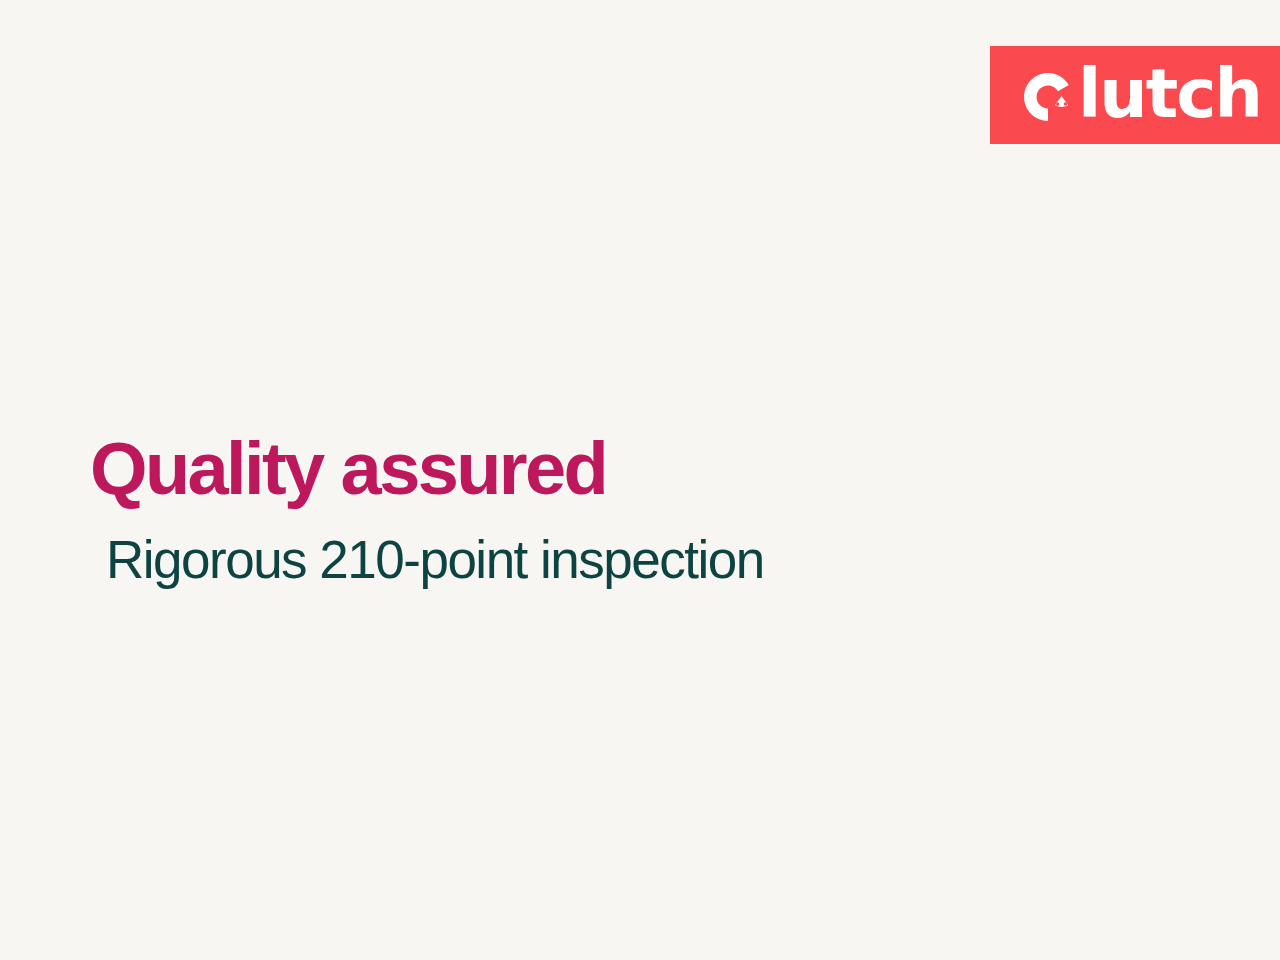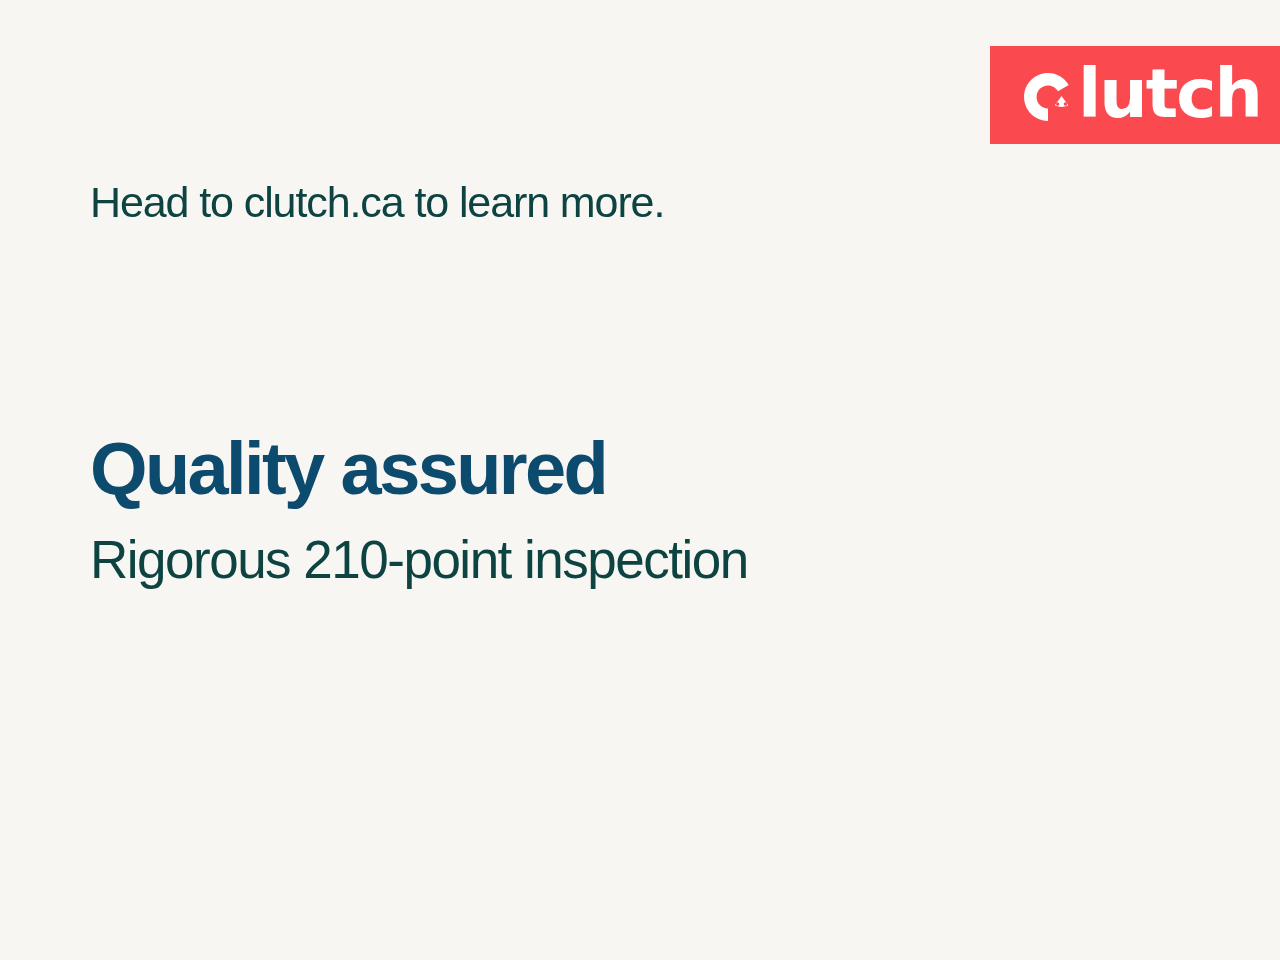--- a/index.html
+++ b/index.html
@@ -76,28 +76,28 @@
   
   .headline-block {
     position: absolute;
     left: 90px;
     top: 432px;
     width: 900px;
   }
   .headline {
     font-size: 74px;
     font-weight: 700;
-    color: #0c4a6e;
+    color: #be185d;
     letter-spacing: -2.6px;
     line-height: 1.0;
     margin: 0;
     white-space: nowrap;
   }
   .subheadline {
-    margin: 0;
+    margin: 16px;
     margin-top: 22px;
     font-size: 53px;
     font-weight: 400;
     color: #0D4340;
     letter-spacing: -1.5px;
     line-height: 1.22;
   }
   .subheadline .sub-line {
     display: block;
     white-space: nowrap;
@@ -113,21 +113,20 @@
       <svg class="brand-c-icon" viewBox="0 0 100 100" aria-hidden="true">
         <path fill="#FFFFFF" d="M50 4 C24.6 4 4 24.6 4 50 C4 75.4 24.6 96 50 96 L50 96 L50 72 C37.8 72 28 62.2 28 50 C28 37.8 37.8 28 50 28 C58.2 28 65.3 32.4 69.1 39 L89.8 27 C81.7 13.2 66.9 4 50 4 Z"></path>
         <path fill="#FFFFFF" d="M63 66 L76 48 L89 66 C89 66 84 69 76 69 C68 69 63 66 63 66 Z"></path>
         <ellipse fill="#FA4A4F" cx="68.5" cy="63.5" rx="3.2" ry="3.2"></ellipse>
         <ellipse fill="#FA4A4F" cx="83.5" cy="63.5" rx="3.2" ry="3.2"></ellipse>
       </svg>
       <span class="brand-wordmark">lutch</span>
     </div>
   </div>
 
-  <div class="cta-line">Head to clutch.ca to learn more.</div>
 
   <div class="headline-block">
     <h1 class="headline">Quality assured</h1>
     <p class="subheadline">
       <span class="sub-line">Rigorous 210-point inspection</span>
     </p>
   </div>
 
 </div>
 

